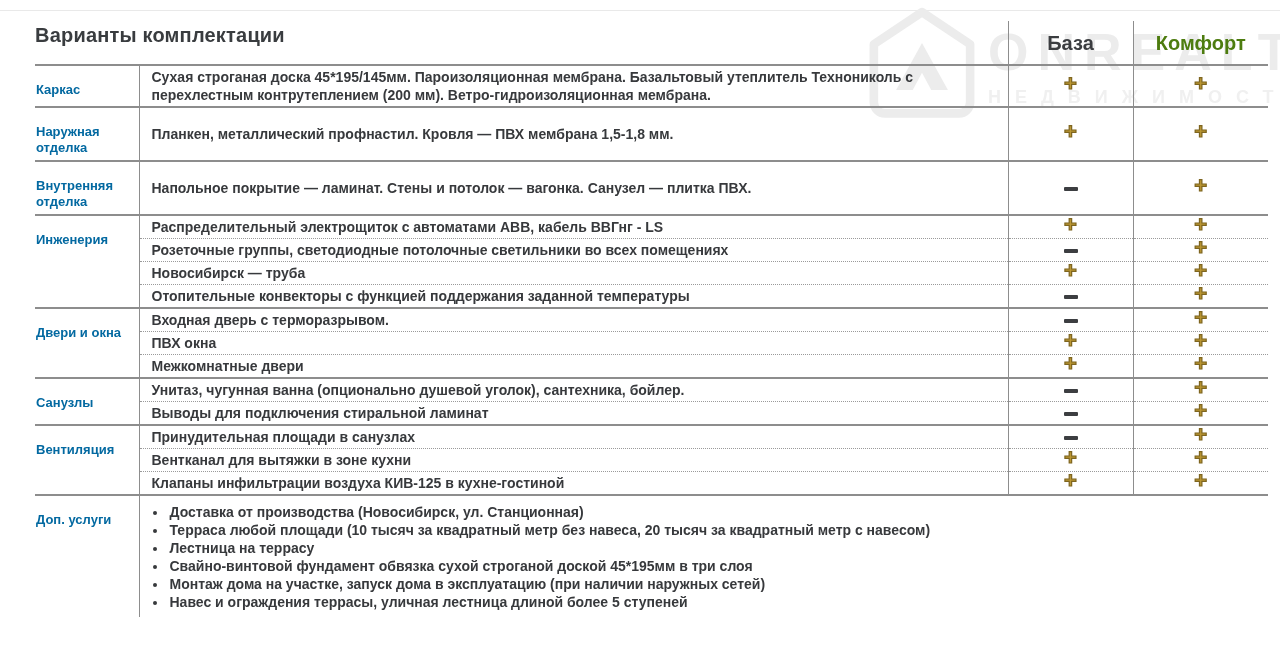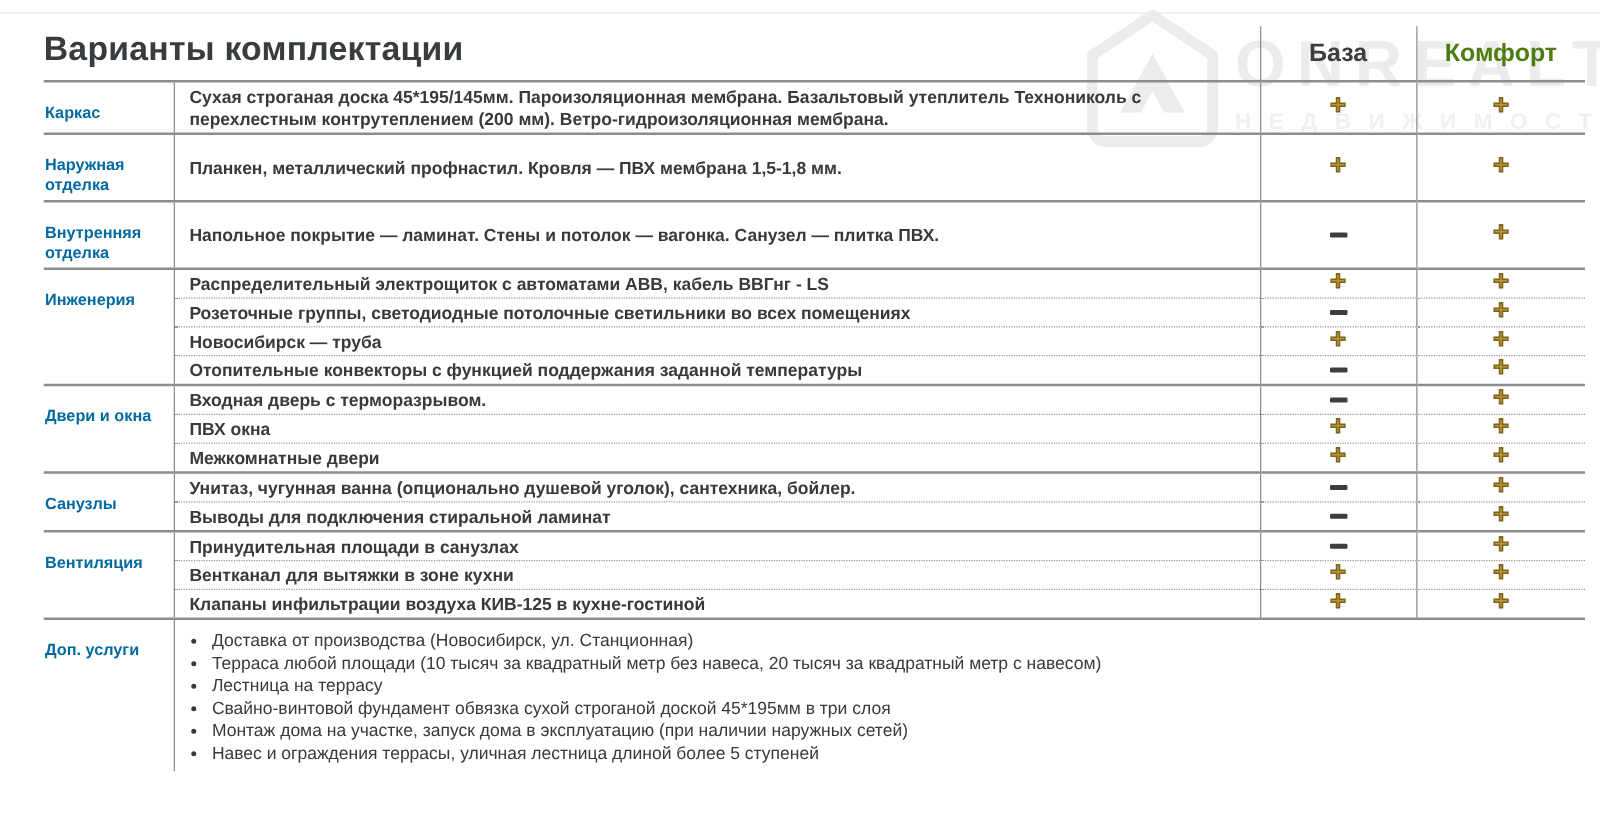--- a/index.html
+++ b/index.html
@@ -9,21 +9,21 @@
   .toprule{position:absolute;left:0;top:10px;width:1280px;height:1px;background:#e9e9e9;}
 
   
   .wm{position:absolute;left:860px;top:6px;z-index:0;display:flex;align-items:flex-start;color:#ededed;white-space:nowrap;}
   .wm-logo{flex:0 0 auto;}
   .wm-text{margin-left:4px;}
   .wm-brand{font-size:52px;font-weight:800;letter-spacing:9px;line-height:1;margin-top:20px;color:#ececec;}
   .wm-sub{font-size:18px;font-weight:700;letter-spacing:14px;margin-top:9px;color:#f0f0f0;}
 
   
-  .title{position:absolute;left:35px;top:24px;z-index:2;font-size:27px;font-weight:800;color:#393c3f;letter-spacing:0.2px;}
+  .title{position:absolute;left:35px;top:24px;z-index:2;font-size:20px;font-weight:800;color:#393c3f;letter-spacing:0.2px;}
 
   
   table.spec{position:absolute;left:35px;top:21px;z-index:1;width:1233px;border-collapse:collapse;table-layout:fixed;color:#37393c;}
   table.spec td{box-sizing:border-box;margin-left:36px;}
   thead td{border:none;height:44px;vertical-align:bottom;}
   .hcol{border-left:1px solid #8d8d8d;text-align:center;padding-bottom:9px;font-size:20px;font-weight:800;}
   .base-h{color:#3b3d40;}
   .comfort-h{color:#4d7c0f;}
 
   tbody tr.sec > td{border-top:2px solid #8d8d8d;}
@@ -31,21 +31,21 @@
 
   td.cat{border-right:1px solid #8d8d8d;vertical-align:top;padding:16px 8px 4px 1px;font-size:13px;font-weight:700;line-height:16px;color:#0369a1;}
   td.desc{padding:2px 12px;font-size:14px;font-weight:700;line-height:18px;vertical-align:middle;}
   td.mark{border-left:1px solid #8d8d8d;text-align:center;vertical-align:middle;padding:0;}
 
   .plus{display:inline-block;font-size:22px;font-weight:900;line-height:14px;color:#bb9733;-webkit-text-stroke:1.2px #7e651f;}
   .minus{display:inline-block;width:14px;height:4px;background:#3c3e41;border-radius:1px;vertical-align:middle;}
 
   td.bullets{padding:7px 12px 6px 12px;vertical-align:top;}
   td.bullets ul{margin:0;padding-left:16px;list-style:disc;}
-  td.bullets li{font-size:14px;font-weight:400;line-height:18px;padding-left:2px;}
+  td.bullets li{font-size:14px;font-weight:700;line-height:18px;padding-left:2px;}
 </style>
 </head>
 <body>
 
 <div class="page">
 
   <div class="toprule"></div>
 
   <div class="wm">
     <div class="wm-logo">

